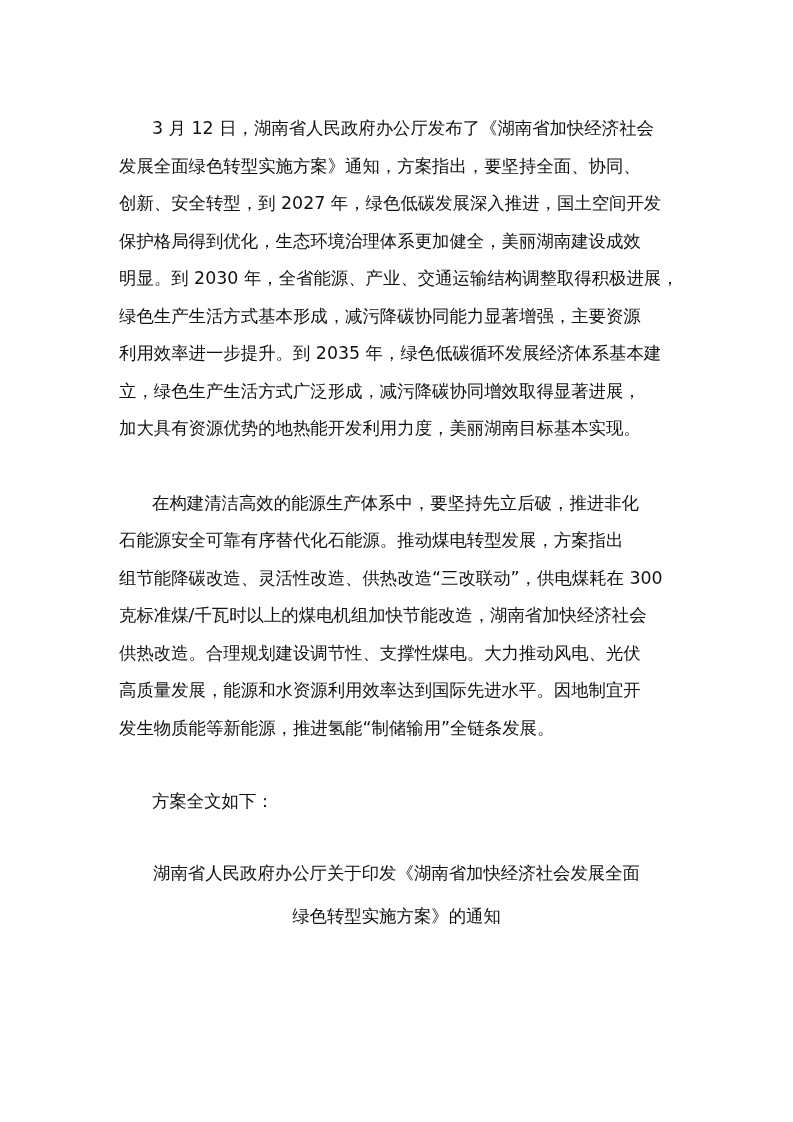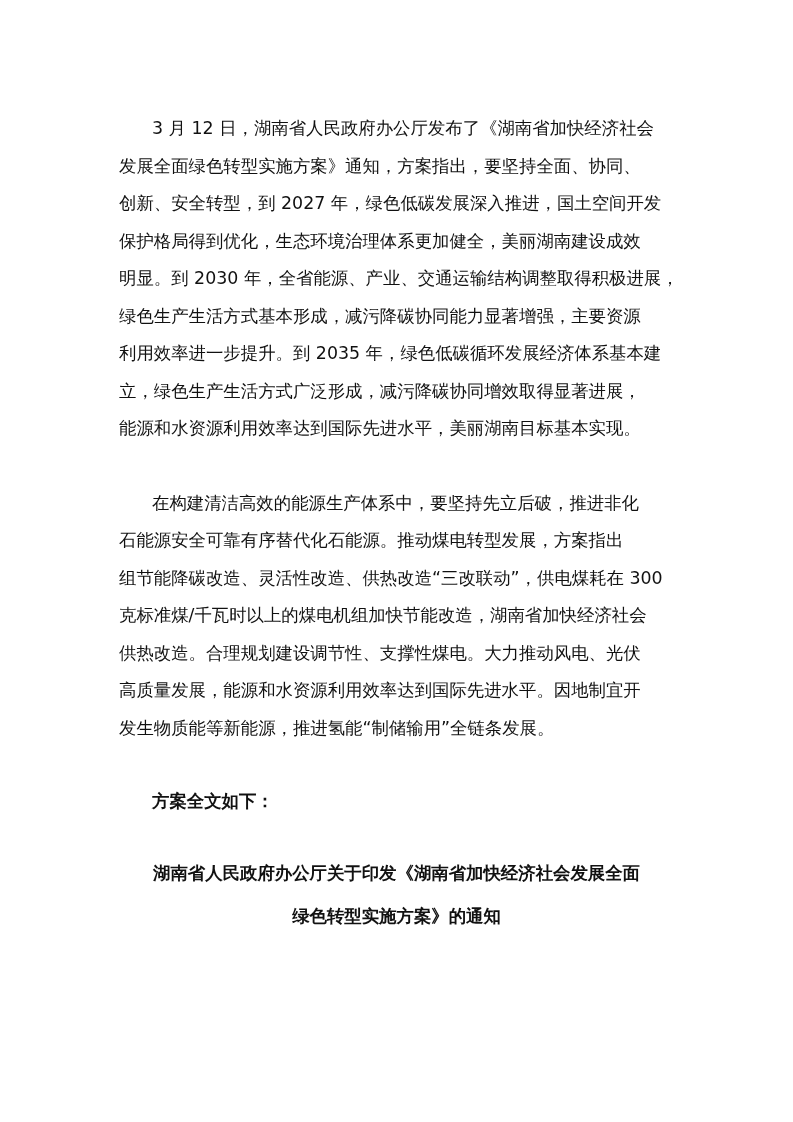--- a/index.html
+++ b/index.html
@@ -1,38 +1,38 @@
 <!DOCTYPE html>
 <html><head>
   <meta charset="utf-8">
   <style>
     html, body { margin: 0; padding: 0; background: #ffffff; }
     body { width: 793px; height: 1122px; position: relative; overflow: hidden;
            font-family: "DejaVu Sans", "Liberation Sans", sans-serif; color: #111111; }
     .page { position: absolute; left: 0; top: 0; width: 793px; height: 1122px; background:#fff; }
     .line { position: absolute; left: 119px; white-space: nowrap; font-size: 17.4px; line-height: 22px; letter-spacing: 0px; }
     .indent { left: 152px; }
-    .bold { font-weight: bold; }
-    .title { position: absolute; left: 0; width: 793px; text-align: center; white-space: nowrap; font-size: 17.4px; line-height: 22px; font-weight: bold; }
+    .bold { font-weight: normal; }
+    .title { position: absolute; left: 0; width: 793px; text-align: center; white-space: nowrap; font-size: 17.4px; line-height: 22px; font-weight: normal; }
   </style>
 </head>
 <body>
 
 <div class="page">
 
   <div>
     <div class="line indent" style="top:117px">3 月 12 日，湖南省人民政府办公厅发布了《湖南省加快经济社会</div>
     <div class="line" style="top:155px">发展全面绿色转型实施方案》通知，方案指出，要坚持全面、协同、</div>
     <div class="line" style="top:192px">创新、安全转型，到 2027 年，绿色低碳发展深入推进，国土空间开发</div>
     <div class="line" style="top:230px">保护格局得到优化，生态环境治理体系更加健全，美丽湖南建设成效</div>
     <div class="line" style="top:267px">明显。到 2030 年，全省能源、产业、交通运输结构调整取得积极进展，</div>
     <div class="line" style="top:305px">绿色生产生活方式基本形成，减污降碳协同能力显著增强，主要资源</div>
     <div class="line" style="top:342px">利用效率进一步提升。到 2035 年，绿色低碳循环发展经济体系基本建</div>
     <div class="line" style="top:380px">立，绿色生产生活方式广泛形成，减污降碳协同增效取得显著进展，</div>
-    <div class="line" style="top:417px">能源和水资源利用效率达到国际先进水平，美丽湖南目标基本实现。</div>
+    <div class="line" style="top:417px">加大具有资源优势的地热能开发利用力度，美丽湖南目标基本实现。</div>
   </div>
 
   <div>
     <div class="line indent" style="top:492px">在构建清洁高效的能源生产体系中，要坚持先立后破，推进非化</div>
     <div class="line" style="top:529px">石能源安全可靠有序替代化石能源。推动煤电转型发展，方案指出</div>
     <div class="line" style="top:567px">组节能降碳改造、灵活性改造、供热改造“三改联动”，供电煤耗在 300</div>
     <div class="line" style="top:604px">克标准煤/千瓦时以上的煤电机组加快节能改造，湖南省加快经济社会</div>
     <div class="line" style="top:642px">供热改造。合理规划建设调节性、支撑性煤电。大力推动风电、光伏</div>
     <div class="line" style="top:679px">高质量发展，能源和水资源利用效率达到国际先进水平。因地制宜开</div>
     <div class="line" style="top:717px">发生物质能等新能源，推进氢能“制储输用”全链条发展。</div>

